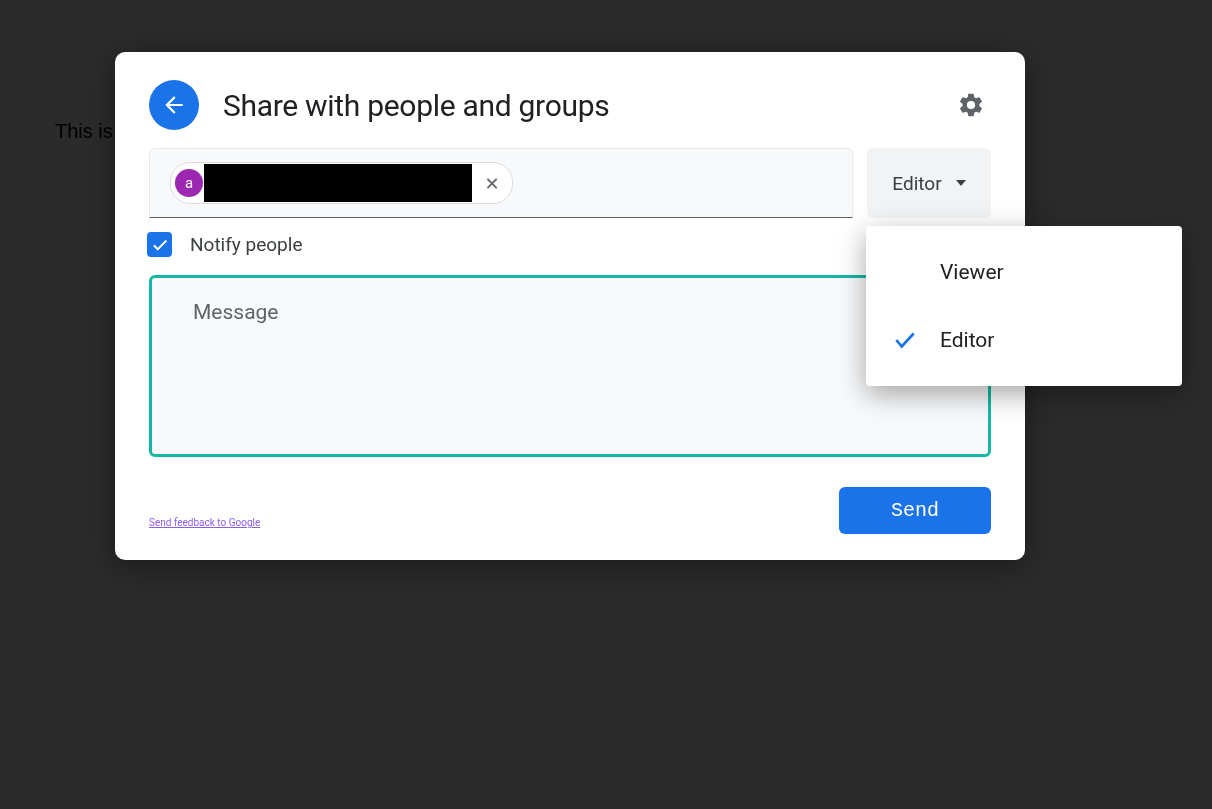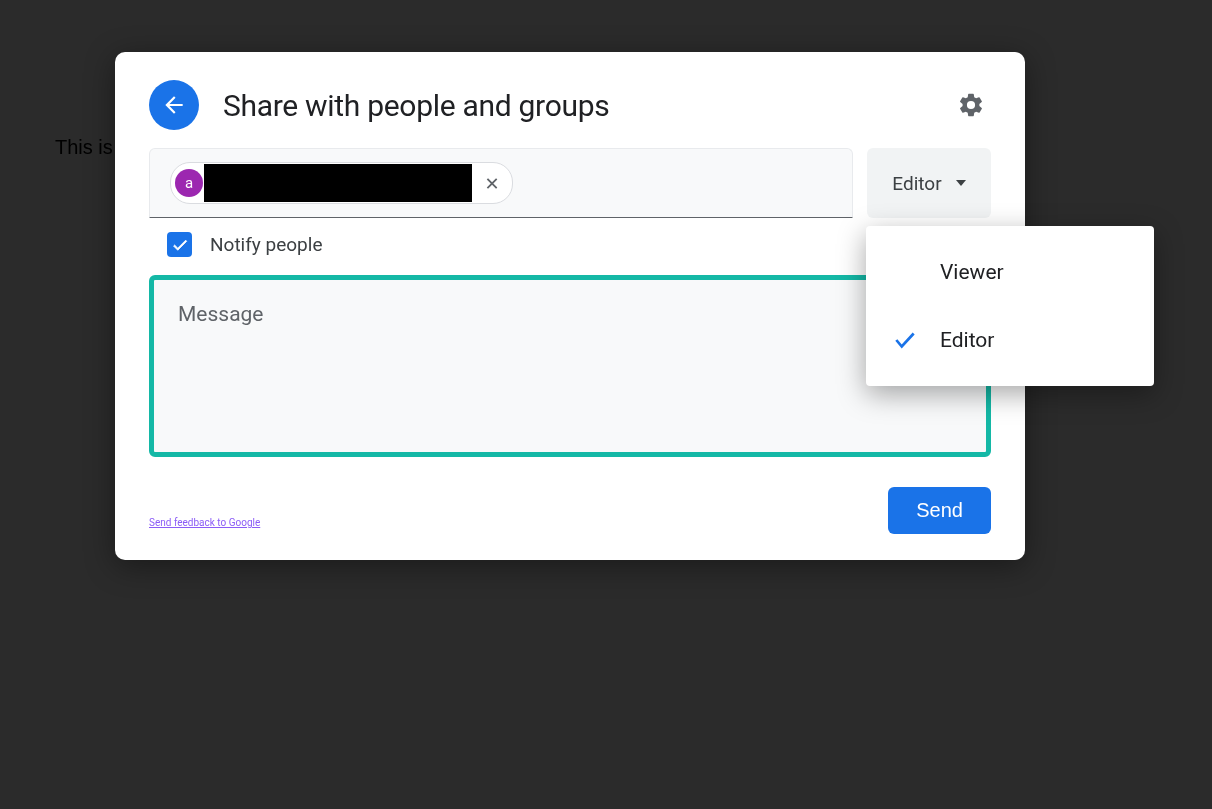--- a/index.html
+++ b/index.html
@@ -7,21 +7,21 @@
     width: 1212px;
     height: 809px;
     background: #2b2b2b;
     font-family: "Google Sans", Roboto, Arial, sans-serif;
     position: relative;
     overflow: hidden;
   }
   .bg-doc {
     position: absolute;
     left: 55px;
-    top: 136px;
+    top: 120px;
     color: #000;
     font-size: 20px;
     font-family: Arial, sans-serif;
   }
   .dialog {
     position: absolute;
     left: 115px;
     top: 52px;
     width: 910px;
     background: #fff;
@@ -138,45 +138,45 @@
   }
   .role-btn .tri {
     width: 0; height: 0;
     border-left: 5px solid transparent;
     border-right: 5px solid transparent;
     border-top: 6px solid #3c4043;
   }
   .notify-row {
     display: flex;
     align-items: center;
-    padding: 14px 34px 8px 52px;
+    padding: 14px 34px 8px 32px;
     gap: 18px;
   }
   .cbox {
     width: 25px;
     height: 25px;
     border-radius: 4px;
     background: #1a73e8;
     display: flex;
     align-items: center;
     justify-content: center;
     cursor: pointer;
   }
   .cbox svg { width: 18px; height: 18px; fill: #fff; stroke: #fff; }
   .notify-label {
     font-size: 19px;
     color: #3c4043;
   }
   .message-box {
     margin: 10px 34px 0 34px;
     background: #f8f9fa;
-    border: 5px solid #14b8a6;
+    border: 3px solid #14b8a6;
     border-radius: 6px;
     min-height: 182px;
-    padding: 22px 24px;
+    padding: 22px 41px;
   }
   .message-ph {
     color: #5f6368;
     font-size: 21px;
   }
   .dlg-footer {
     display: flex;
     align-items: center;
     padding: 30px 34px 26px 34px;
   }
@@ -198,31 +198,31 @@
     cursor: pointer;
     font-family: inherit;
     margin-right: 18px;
   }
   .send-btn {
     background: #1a73e8;
     border: none;
     color: #fff;
     font-size: 20px;
     font-weight: 500;
-    padding: 12px 28px;
+    padding: 12px 52px;
     border-radius: 6px;
     cursor: pointer;
-    font-family: Liberation Sans, sans-serif;
+    font-family: Liberation Mono, monospace;
   }
   
   .role-dropdown {
     position: absolute;
     left: 866px;
     top: 226px;
-    width: 288px;
+    width: 316px;
     background: #fff;
     border-radius: 4px;
     box-shadow: 0 8px 28px rgba(0,0,0,0.35);
     z-index: 20;
     padding: 12px 0;
   }
   .dd-item {
     display: flex;
     align-items: center;
     padding: 0 26px;

